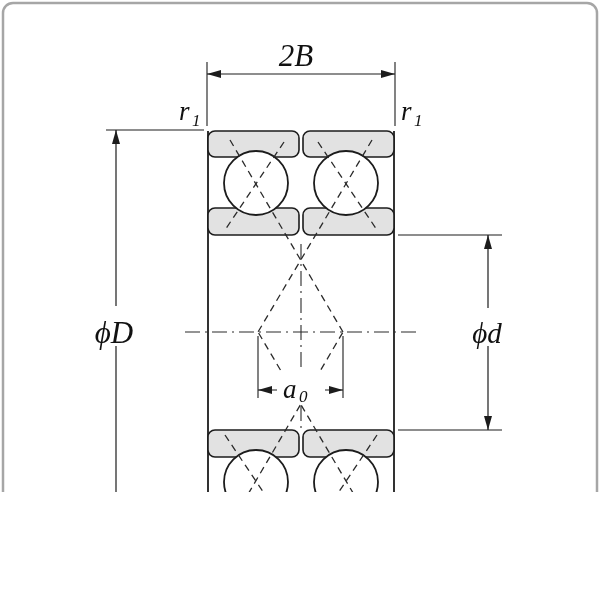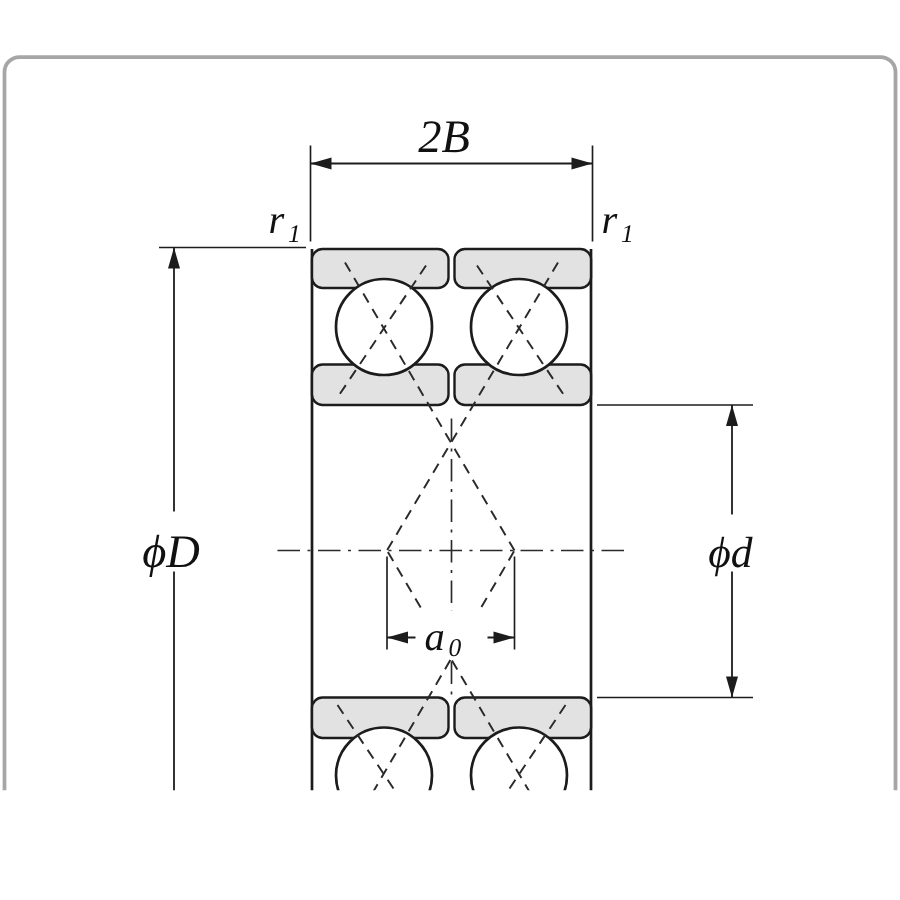--- a/index.html
+++ b/index.html
@@ -1,17 +1,17 @@
 <!DOCTYPE html>
 <html><head>
 <meta charset="utf-8">
 <style>
   html,body{margin:0;padding:0;background:#fff;}
   .stage{position:relative;width:600px;height:492px;background:#fff;overflow:hidden;
-         font-family:"Liberation Serif","DejaVu Serif",serif;margin-top:35px;}
+         font-family:"Liberation Serif","DejaVu Serif",serif;}
   svg{display:block;}
   .line  {stroke:#1c1c1c;stroke-width:1.8;fill:none;}
   .band  {stroke:#1c1c1c;stroke-width:1.6;}
   .ball  {fill:#ffffff;stroke:#1c1c1c;stroke-width:1.8;}
   .dash  {stroke:#2a2a2a;stroke-width:1.3;fill:none;stroke-dasharray:7 5;}
   .cline {stroke:#2a2a2a;stroke-width:1.1;fill:none;stroke-dasharray:15 5 2 5;}
   .dim   {stroke:#1c1c1c;stroke-width:1.2;fill:none;}
   .ext   {stroke:#1c1c1c;stroke-width:1.1;fill:none;}
   .arrow {fill:#1c1c1c;stroke:none;}
   .mask  {fill:#ffffff;stroke:none;}

